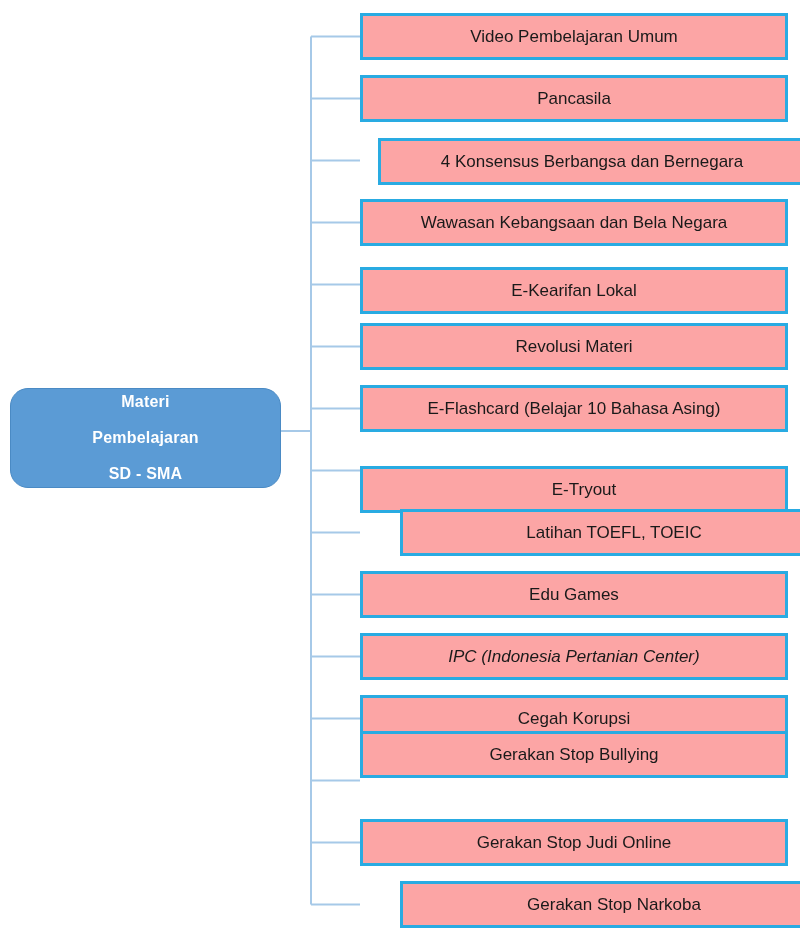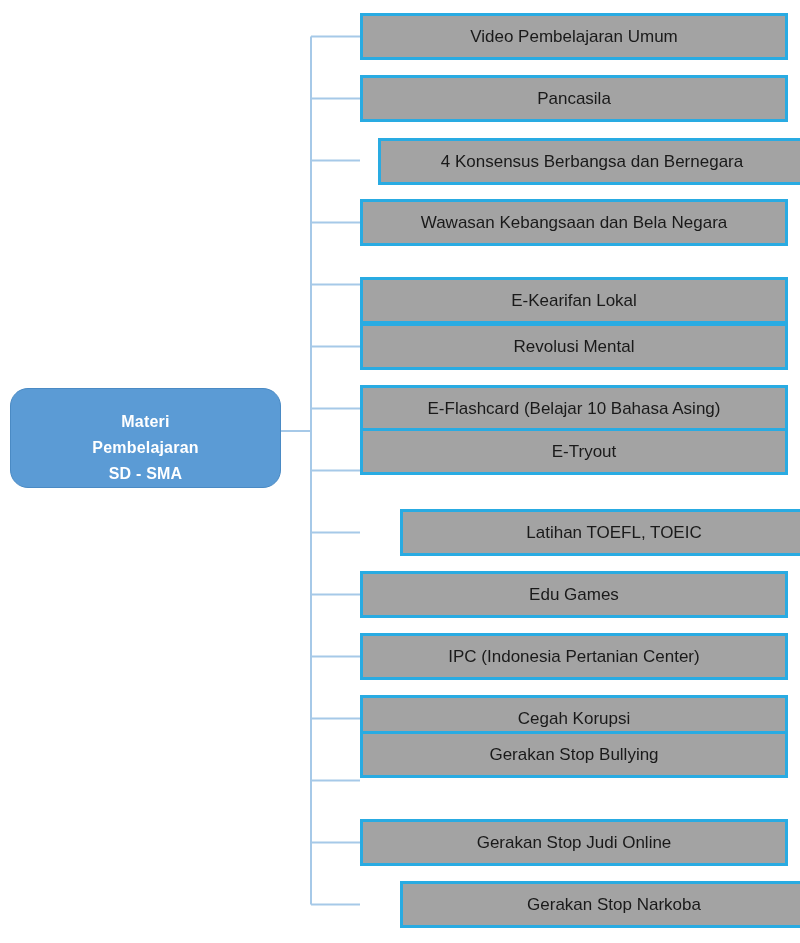--- a/index.html
+++ b/index.html
@@ -26,21 +26,21 @@
     top: 388px;
     width: 271px;
     height: 100px;
     box-sizing: border-box;
     background: #5B9BD5;
     border: 1px solid #4A8AC4;
     border-radius: 18px;
     display: flex;
     flex-direction: column;
     align-items: center;
-    justify-content: flex-end;
+    justify-content: space-between;
     color: #ffffff;
     font-weight: bold;
     font-size: 16px;
     line-height: 26px;
     letter-spacing: 0.2px;
     text-align: center;
   }
   .root-line {
     display: block;
     white-space: nowrap;
@@ -56,21 +56,21 @@
     pointer-events: none;
   }
 
   
   .child-node {
     position: absolute;
     left: 360px;
     width: 428px;
     height: 47px;
     box-sizing: border-box;
-    background: #a3a3a3;
+    background: #fca5a5;
     border: 3px solid #29ABE2;
     display: flex;
     align-items: center;
     justify-content: center;
   }
   .child-label {
     font-size: 17px;
     color: #1a1a1a;
     text-align: center;
     white-space: nowrap;
@@ -116,39 +116,39 @@
       </div>
       <div class="child-node" style="top: 75px;">
         <span class="child-label">Pancasila</span>
       </div>
       <div class="child-node" style="top: 138px; margin-left: 18px;">
         <span class="child-label">4 Konsensus Berbangsa dan Bernegara</span>
       </div>
       <div class="child-node" style="top: 199px;">
         <span class="child-label">Wawasan Kebangsaan dan Bela Negara</span>
       </div>
-      <div class="child-node" style="top: 277px;">
+      <div class="child-node" style="top: 267px;">
         <span class="child-label">E-Kearifan Lokal</span>
       </div>
       <div class="child-node" style="top: 323px;">
-        <span class="child-label">Revolusi Mental</span>
+        <span class="child-label">Revolusi Materi</span>
       </div>
       <div class="child-node" style="top: 385px;">
         <span class="child-label">E-Flashcard (Belajar 10 Bahasa Asing)</span>
       </div>
-      <div class="child-node" style="top: 428px; padding-left: 20px;">
+      <div class="child-node" style="top: 466px; padding-left: 20px;">
         <span class="child-label">E-Tryout</span>
       </div>
       <div class="child-node" style="top: 509px; margin-left: 40px;">
         <span class="child-label">Latihan TOEFL, TOEIC</span>
       </div>
       <div class="child-node" style="top: 571px; justify-content: center;">
         <span class="child-label">Edu Games</span>
       </div>
-      <div class="child-node" style="top: 633px;">
+      <div class="child-node" style="top: 633px; font-style: italic;">
         <span class="child-label">IPC (Indonesia Pertanian Center)</span>
       </div>
       <div class="child-node" style="top: 695px;">
         <span class="child-label">Cegah Korupsi</span>
       </div>
       <div class="child-node" style="top: 731px;">
         <span class="child-label">Gerakan Stop Bullying</span>
       </div>
       <div class="child-node" style="top: 819px;">
         <span class="child-label">Gerakan Stop Judi Online</span>

